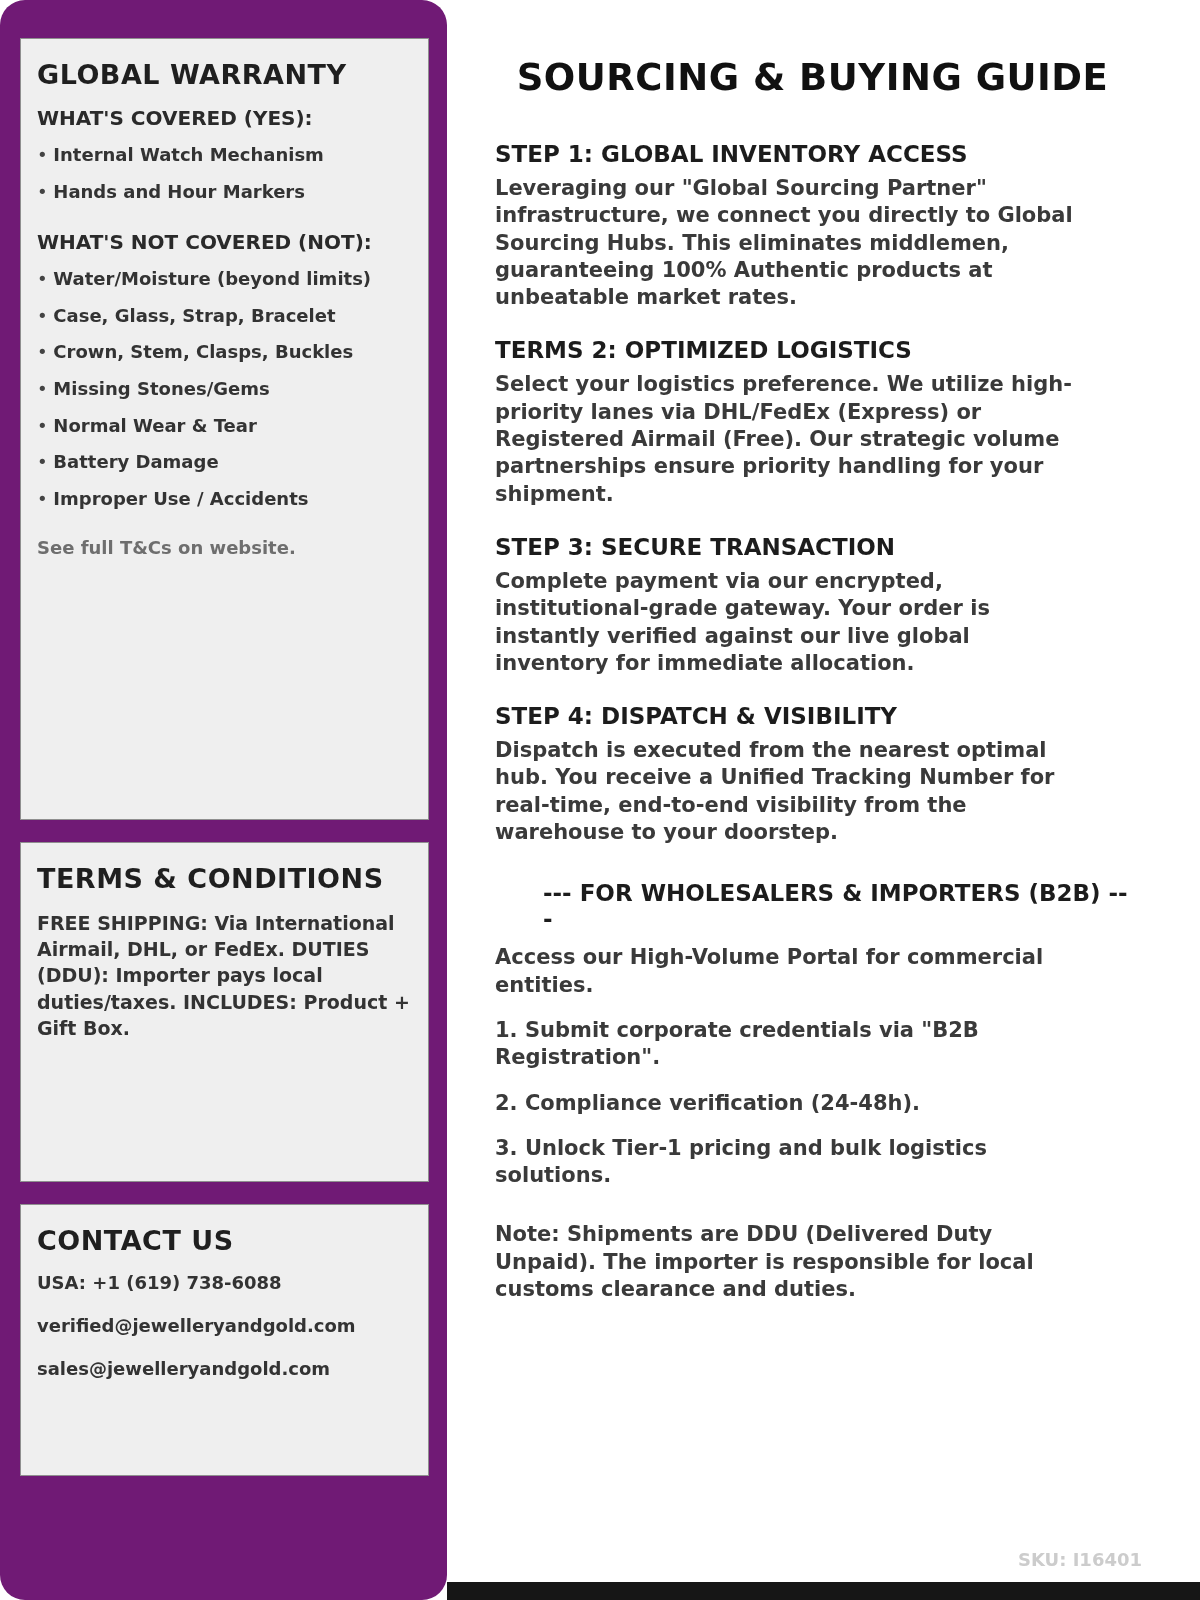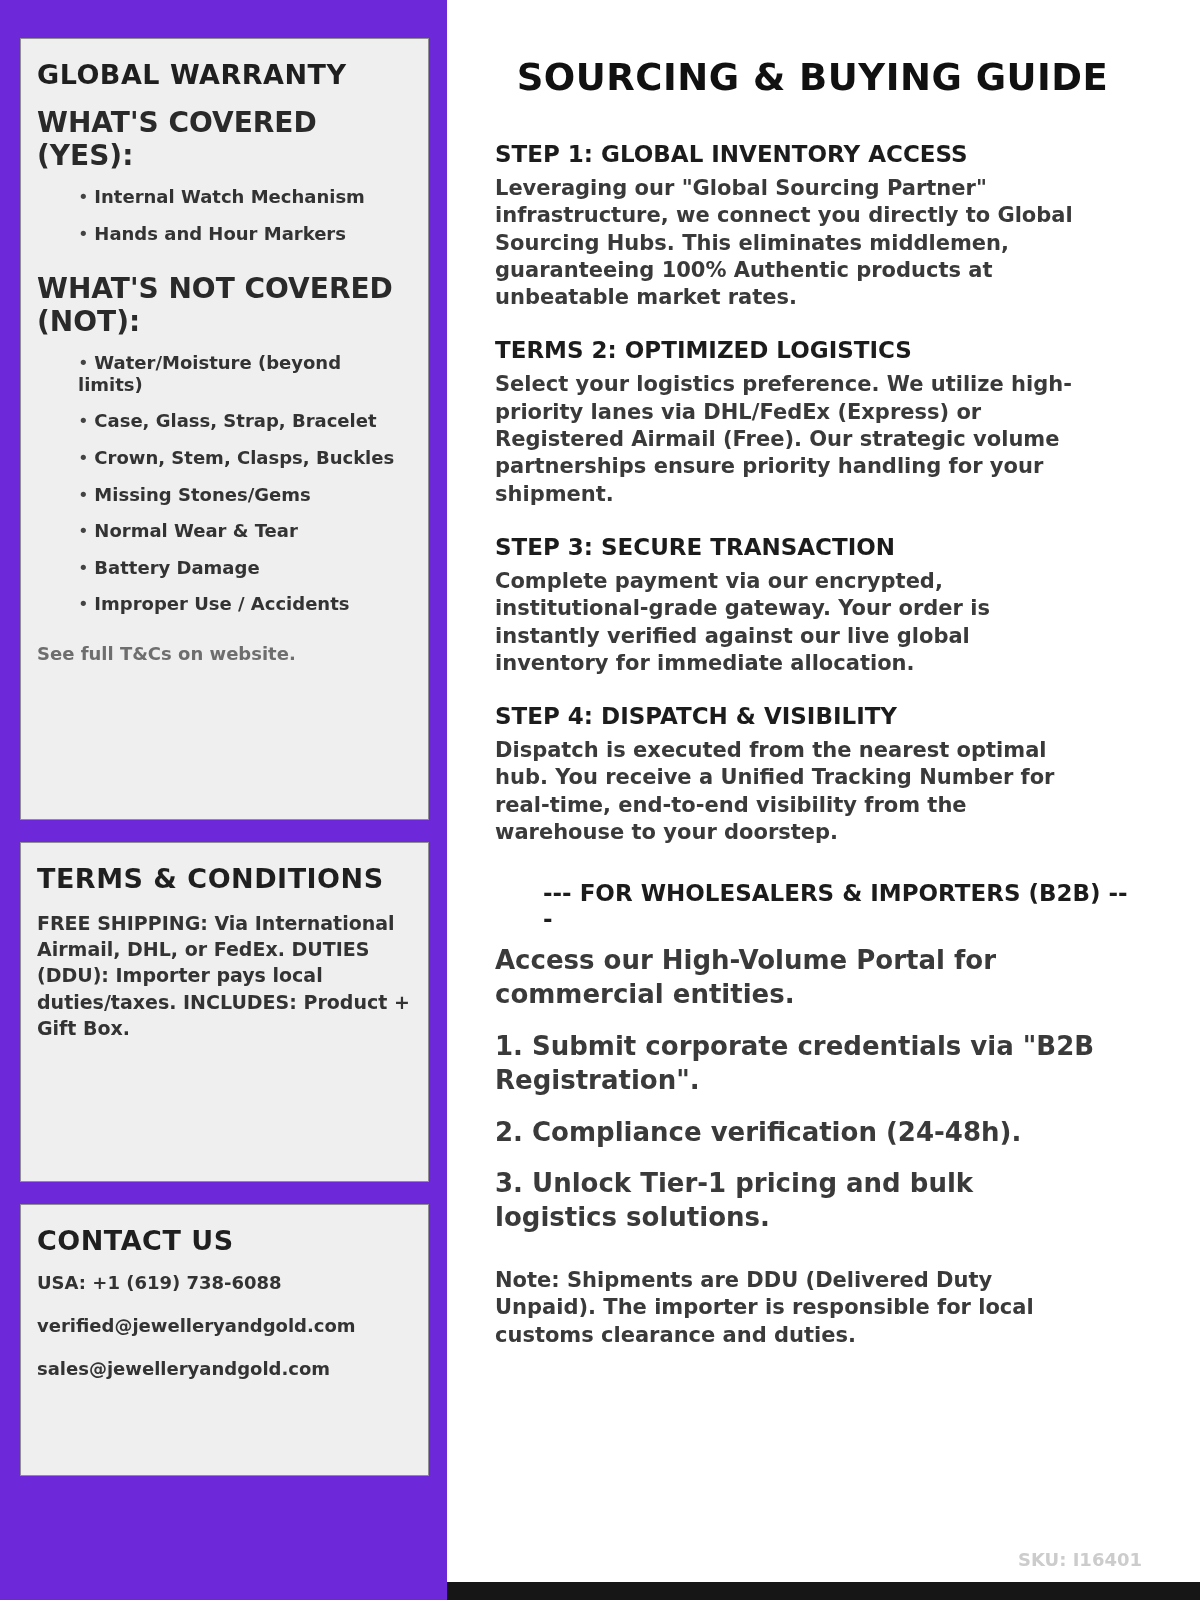--- a/index.html
+++ b/index.html
@@ -9,47 +9,48 @@
     background: #ffffff;
     color: #2e2e2e;
     display: flex;
     overflow: hidden;
   }
 
   
   .sidebar {
     width: 447px;
     min-width: 447px;
-    background: #6d28d9;
+    background: #701a75;
     padding: 38px 18px 0 20px;
+    border-radius: 25px;
   }
   .side-box {
     background: #efefef;
     border: 1px solid #8f8f8f;
     padding: 20px 16px 20px 16px;
     margin-bottom: 22px;
   }
   .box-warranty { min-height: 782px; }
   .box-terms    { min-height: 340px; }
   .box-contact  { min-height: 272px; }
 
   .side-title {
     font-size: 27px;
     font-weight: bold;
     letter-spacing: 0.5px;
     color: #1f1f1f;
     margin-bottom: 16px;
   }
   .side-subtitle {
-    font-size: 28px;
+    font-size: 20px;
     font-weight: bold;
     color: #2a2a2a;
     margin-bottom: 14px;
   }
-  .bullet-list { margin-bottom: 28px; margin-left: 41px; }
+  .bullet-list { margin-bottom: 28px; }
   .bullet-item {
     font-size: 18px;
     font-weight: bold;
     color: #333333;
     margin-bottom: 15px;
     line-height: 1.2;
   }
   .bullet-item::before { content: "• "; font-weight: normal; color: #444; }
   .side-footnote {
     font-size: 18px;
@@ -101,21 +102,21 @@
   }
   .b2b-heading {
     font-size: 23px;
     font-weight: bold;
     color: #1c1c1c;
     margin-top: 34px;
     margin-bottom: 12px;
     margin-left: 48px;
   }
   .b2b-paragraph {
-    font-size: 26px;
+    font-size: 21px;
     font-weight: bold;
     color: #3a3a3a;
     line-height: 1.3;
     max-width: 600px;
     margin-bottom: 18px;
   }
   .b2b-note {
     font-size: 21px;
     font-weight: bold;
     color: #3a3a3a;

